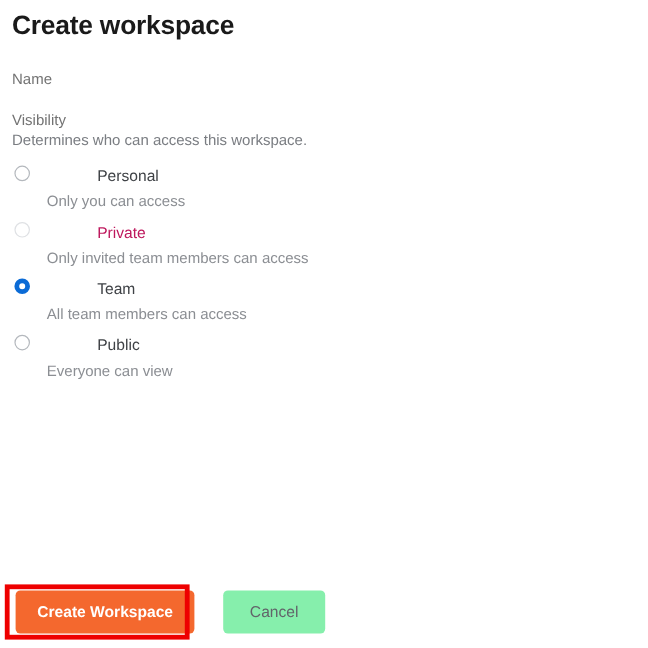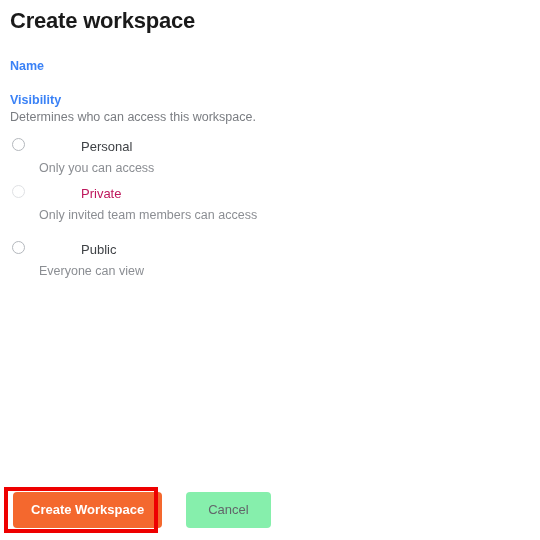--- a/index.html
+++ b/index.html
@@ -30,22 +30,22 @@
     padding-top: 6px;
     line-height: 30px;
   }
 
   
   .field {
     margin-top: 0;
   }
   .field-label {
     font-size: 12.5px;
-    font-weight: bold;
-    color: #3b82f6;
+    font-weight: normal;
+    color: #737373;
     line-height: 16px;
   }
   .field-help {
     font-size: 12.5px;
     color: #7a7d82;
     line-height: 16px;
     margin-top: 1px;
   }
 
   .text-input {
@@ -210,20 +210,25 @@
 
       <div class="radio-item">
         <div class="radio-row">
           <span class="radio-mark disabled"></span>
           <span class="radio-label disabled">Private</span>
         </div>
         <div class="radio-desc">Only invited team members can access</div>
       </div>
 
       <div class="radio-item">
+        <div class="radio-row">
+          <span class="radio-mark checked"></span>
+          <span class="radio-label">Team</span>
+        </div>
+        <div class="radio-desc">All team members can access</div>
       </div>
 
       <div class="radio-item">
         <div class="radio-row">
           <span class="radio-mark"></span>
           <span class="radio-label">Public</span>
         </div>
         <div class="radio-desc">Everyone can view</div>
       </div>
 

